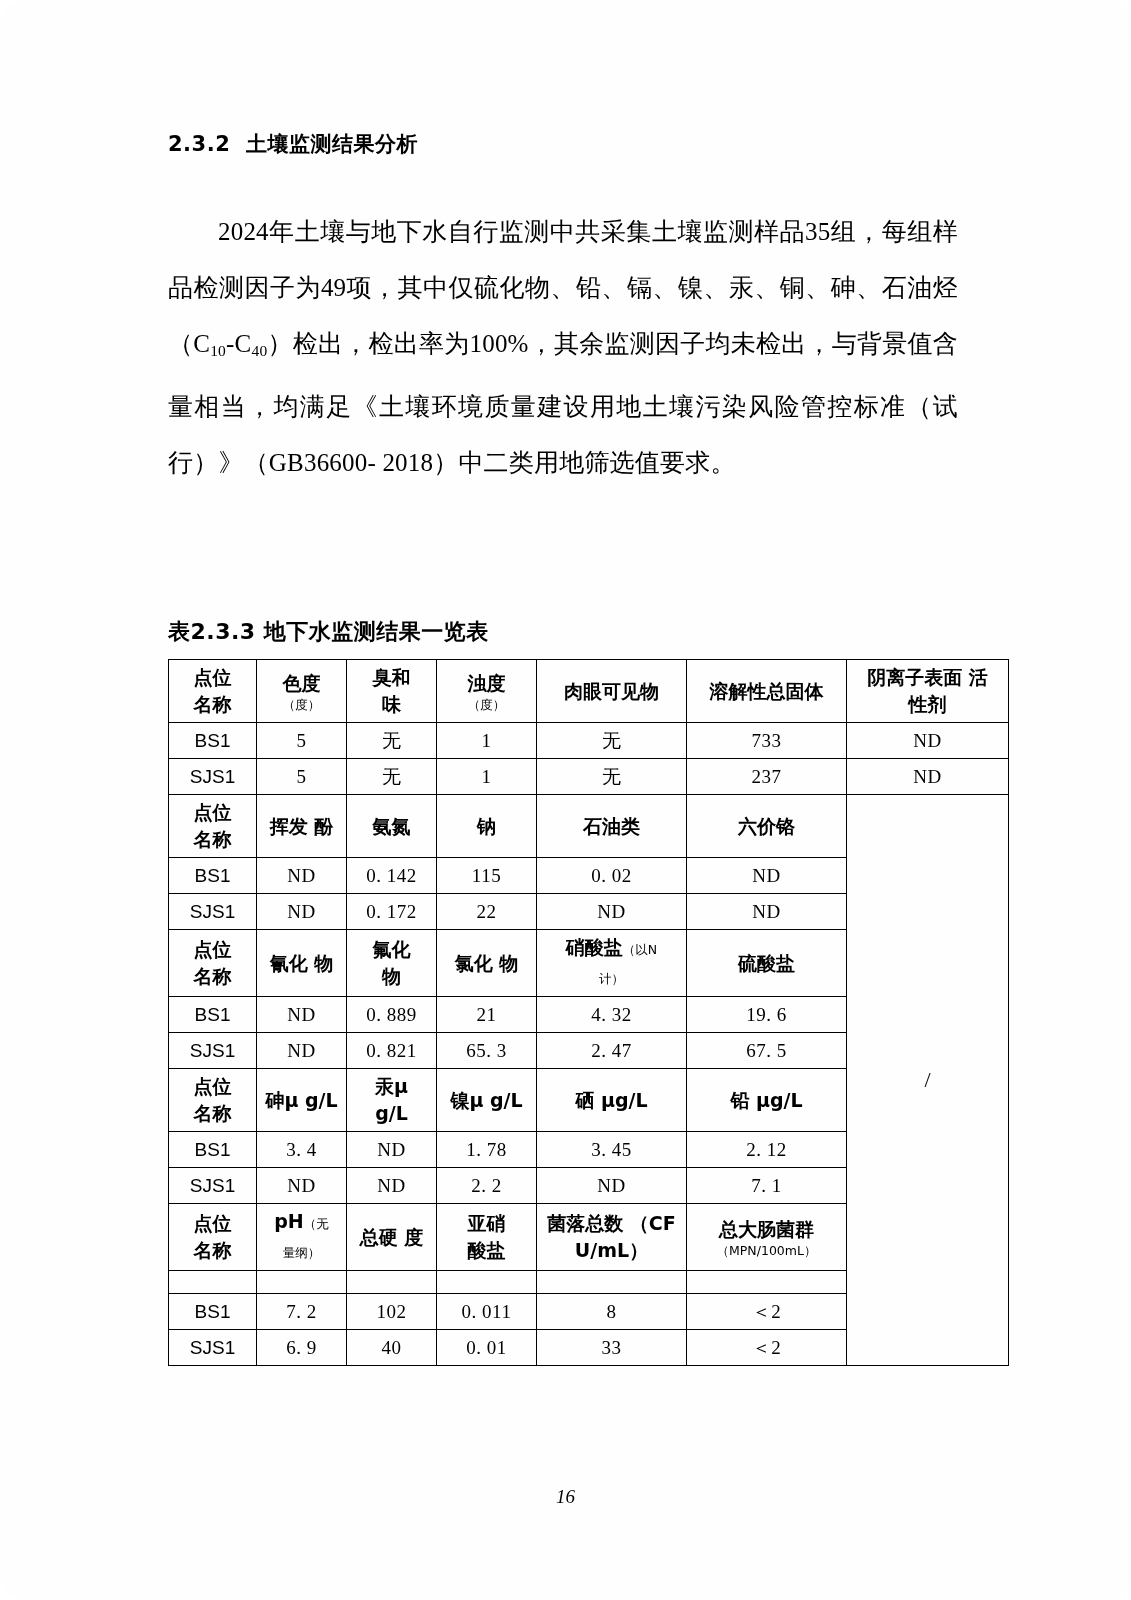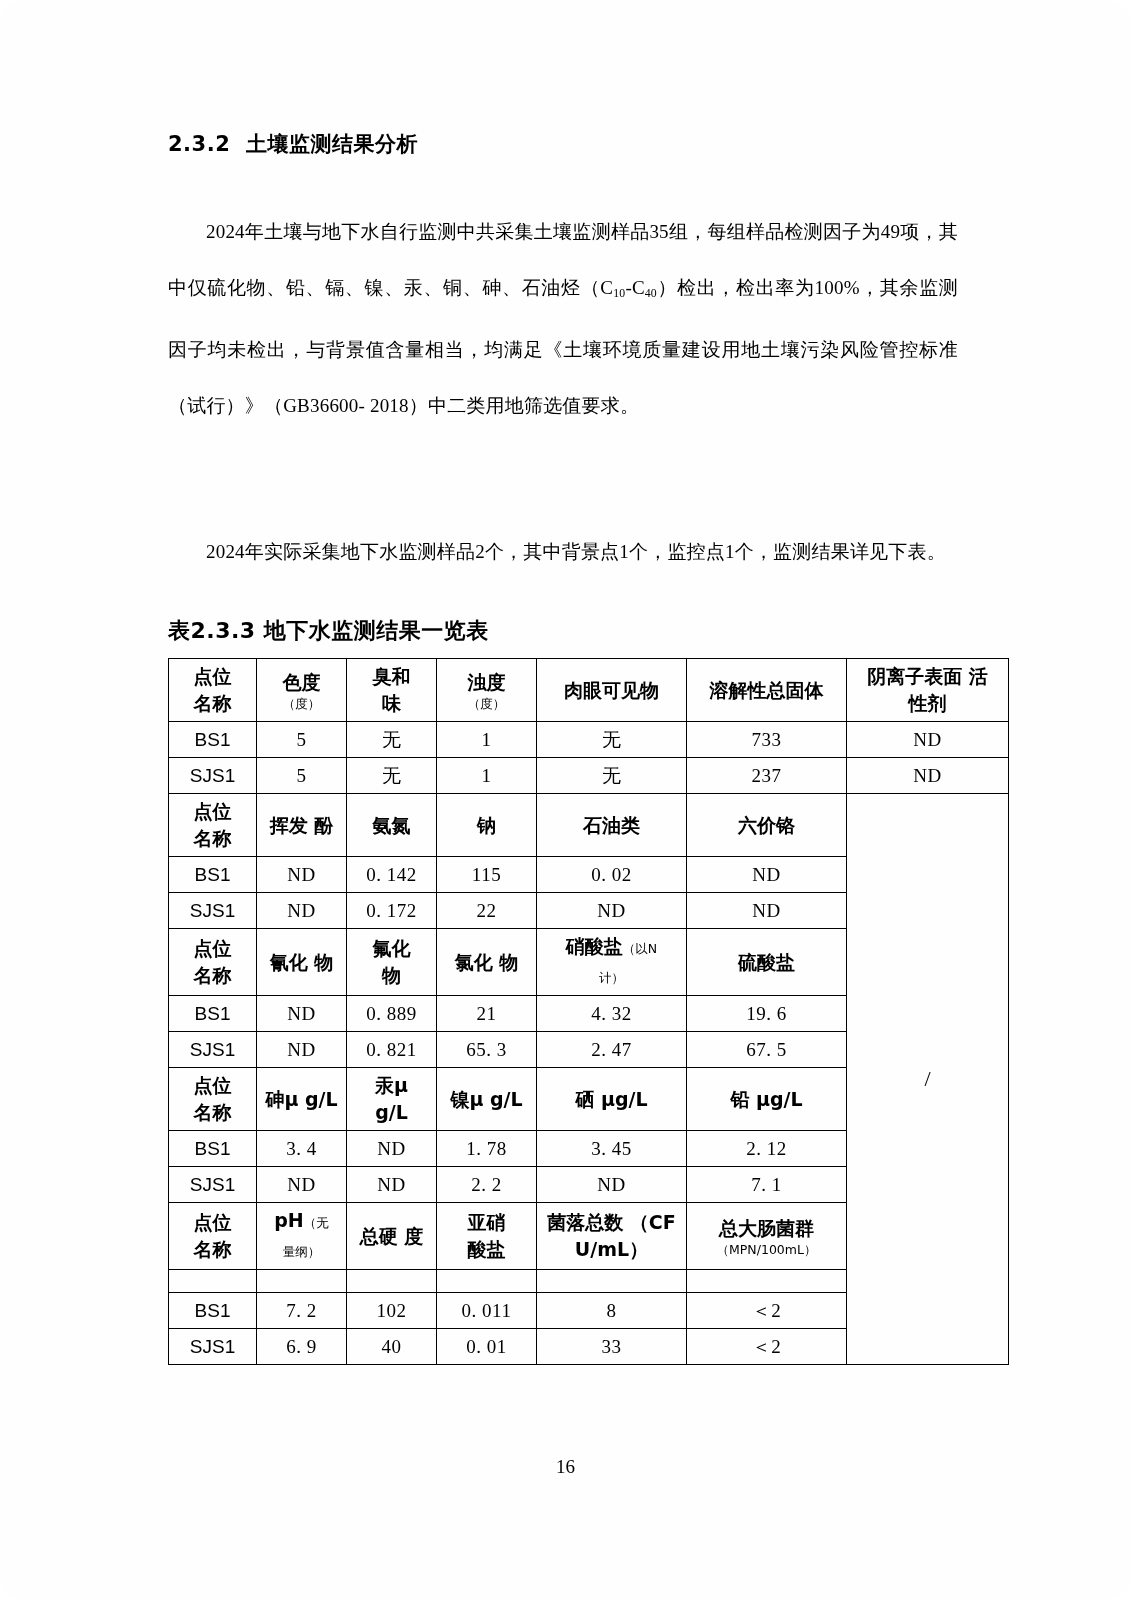--- a/index.html
+++ b/index.html
@@ -33,21 +33,21 @@
     font-family: "DejaVu Sans", sans-serif;
     font-size: 21px;
     font-weight: bold;
     margin: 0 0 0 0;
     letter-spacing: 0.5px;
     white-space: pre;
   }
   .heading-gap-1 { height: 46px; }
   .heading-gap-2 { height: 44px; }
   p.para {
-    font-size: 19px;
+    font-size: 25px;
     line-height: 56px;
     margin: 0;
     text-align: justify;
     text-justify: inter-ideograph;
     text-indent: 2em;
     letter-spacing: 0.2px;
   }
   sub {
     font-size: 0.62em;
     vertical-align: -0.28em;
@@ -120,46 +120,46 @@
   .col4 { width: 100px; }
   .col5 { width: 150px; }
   .col6 { width: 160px; }
   .col7 { width: 162px; }
   .slash {
     font-family: "Liberation Serif", serif;
     font-size: 22px;
   }
   .page-number {
     position: absolute;
-    top: 1456px;
+    top: 1486px;
     left: 0;
     width: 1131px;
     text-align: center;
     font-family: "Liberation Serif", serif;
     font-size: 19px;
+    font-style: italic;
   }
 </style>
 </head>
 <body>
 
 <div class="page">
   <div class="content">
 
     <h3 class="heading"><span>2.3.2</span>  <span>土壤监测结果分析</span></h3>
 
     <div class="heading-gap-1"></div>
 
     <p class="para"><span>2024年土壤与地下水自行监测中共采集土壤监测样品35组，每组样品检测因子为49项，其中仅硫化物、铅、镉、镍、汞、铜、砷、石油烃（C</span><sub>10</sub><span>-C</span><sub>40</sub><span>）检出，检出率为100%，其余监测因子均未检出，与背景值含量相当，均满足《土壤环境质量建设用地土壤污染风险管控标准（试行）》（GB36600- 2018）中二类用地筛选值要求。</span></p>
 
     <div class="heading-gap-2"></div>
 
 
     <div class="heading-gap-1"></div>
 
-    <p class="para">2024年实际采集地下水监测样品2个，其中背景点1个，监控点1个，监测结果详见下表。</p>
 
     <div class="table-title">表2.3.3  地下水监测结果一览表</div>
 
     <table class="gw">
       <colgroup>
         <col class="col1">
           <col class="col2">
           <col class="col3">
           <col class="col4">
           <col class="col5">

